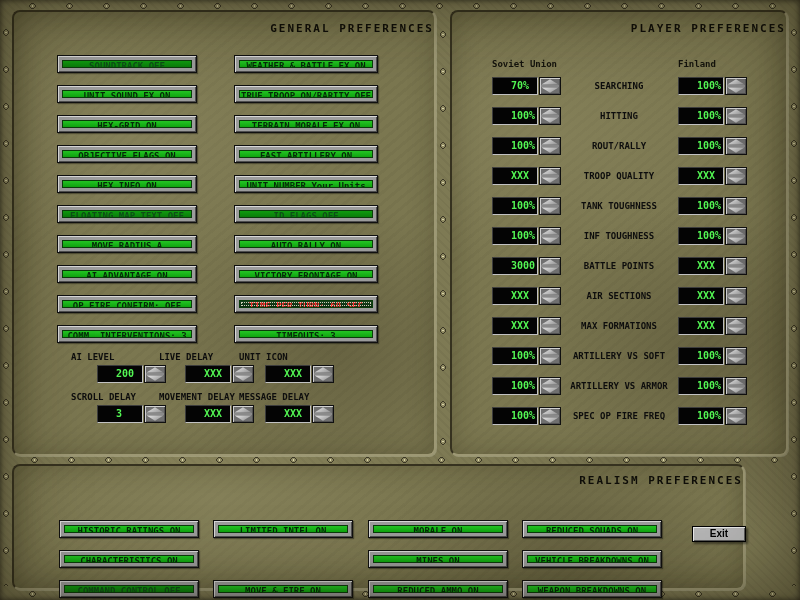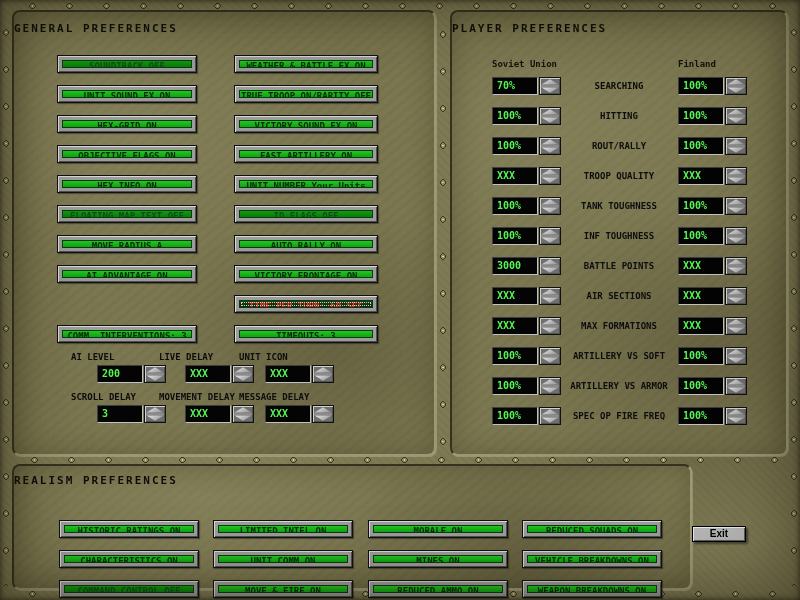--- a/index.html
+++ b/index.html
@@ -19,41 +19,41 @@
   .panel{
     position:absolute;box-sizing:border-box;border-radius:8px;
     border:2px solid;border-color:#36321f #9d9874 #9d9874 #36321f;
     background-color:#7b7750;
     background-image:
       radial-gradient(ellipse 320px 220px at 28% 28%, rgba(150,145,105,.34), transparent 60%),
       radial-gradient(ellipse 300px 240px at 76% 76%, rgba(58,53,33,.30), transparent 60%),
       repeating-linear-gradient(-40deg, rgba(0,0,0,.035) 0 3px, transparent 3px 8px);
     box-shadow: 1px 1px 0 rgba(255,255,230,.22), inset 0 0 26px rgba(40,35,15,.30);
   }
-  .panel-title{position:absolute;top:10px;left:0;right:0;text-align:left;
+  .panel-title{position:absolute;top:10px;left:0;right:0;text-align:right;
     font:bold 11px "DejaVu Sans Mono",monospace;letter-spacing:2px;color:#0e0d08;}
   
   .toggle{position:absolute;height:18px;box-sizing:border-box;cursor:pointer;
     border:1px solid #101010;background:#9c9c9c;padding:4px;
     box-shadow: inset 1px 1px 0 #d8d8d8, inset -1px -1px 0 #4e4e4e, 1px 1px 1px rgba(0,0,0,.35);}
   .toggle .face{display:block;height:100%;box-sizing:border-box;border:1px solid #0b3b0b;
     background:linear-gradient(180deg,#23c523,#0fa40f);color:#052b08;
     font:bold 9px "DejaVu Sans Mono",monospace;text-align:center;line-height:10px;
     white-space:nowrap;overflow:hidden;}
   .toggle.off .face{background:linear-gradient(180deg,#0f9b0f,#0a7c0a);color:#0d4f16;}
   .toggle.alert .face{background:linear-gradient(180deg,#15421c,#0b2b10);color:#ff2d2d;
     outline:1px dotted #cfcfb8;outline-offset:-3px;}
   .gl{left:43px;width:140px;}
   .gr{left:220px;width:144px;}
   .rb{width:140px;margin-top:24px;}
   
   .pair{position:absolute;display:flex;height:18px;}
   .val{width:46px;height:18px;box-sizing:border-box;background:#040404;
     border:1px solid;border-color:#3c3c3c #c2c2c2 #c2c2c2 #3c3c3c;
-    color:#53f553;font:bold 10px "DejaVu Sans Mono",monospace;line-height:16px;padding-left:4px;
+    color:#53f553;font:bold 10px "DejaVu Sans Mono",monospace;line-height:16px;padding-left:18px;
     overflow:hidden;white-space:nowrap;}
   .spin{width:22px;height:18px;box-sizing:border-box;border:1px solid #101010;background:#8a8a8a;
     box-shadow: inset 1px 1px 0 #d0d0d0, inset -1px -1px 0 #525252;
     display:flex;flex-direction:column;margin-left:1px;}
   .spin .cell{flex:1;position:relative;margin:1px;background:#6f6f6f;cursor:pointer;}
   .spin .cell .tri{position:absolute;inset:0;background:linear-gradient(150deg,#eeeeee,#888888);}
   .spin .up .tri{clip-path:polygon(50% 6%, 97% 93%, 3% 93%);}
   .spin .down .tri{clip-path:polygon(3% 7%, 97% 7%, 50% 94%);}
   
   .slabel{position:absolute;font:bold 9px "DejaVu Sans Mono",monospace;color:#0d0d0d;
@@ -105,32 +105,35 @@
       </div>
     <div class="toggle gl off" style="top:193px">
         <span class="face">FLOATING MAP TEXT OFF</span>
       </div>
     <div class="toggle gl" style="top:223px">
         <span class="face">MOVE RADIUS A</span>
       </div>
     <div class="toggle gl" style="top:253px">
         <span class="face">AI ADVANTAGE ON</span>
       </div>
+    <div class="toggle gl" style="top:283px">
+        <span class="face">OP FIRE CONFIRM: OFF</span>
+      </div>
     <div class="toggle gl" style="top:313px">
         <span class="face">COMM. INTERVENTIONS: 3</span>
       </div>
 
     <div class="toggle gr" style="top:43px">
         <span class="face">WEATHER &amp; BATTLE FX ON</span>
       </div>
     <div class="toggle gr" style="top:73px">
         <span class="face">TRUE TROOP ON/RARITY OFF</span>
       </div>
     <div class="toggle gr" style="top:103px">
-        <span class="face">VICTORY SOUND FX ON</span>
+        <span class="face">TERRAIN MORALE FX ON</span>
       </div>
     <div class="toggle gr" style="top:133px">
         <span class="face">FAST ARTILLERY ON</span>
       </div>
     <div class="toggle gr" style="top:163px">
         <span class="face">UNIT NUMBER Your Units</span>
       </div>
     <div class="toggle gr off" style="top:193px">
         <span class="face">ID FLAGS OFF</span>
       </div>
@@ -511,42 +514,39 @@
           <div class="cell up">
             <div class="tri"></div>
           </div>
           <div class="cell down">
             <div class="tri"></div>
           </div>
         </div>
     </div>
   </div>
 
-  <div class="panel" style="left:12px;top:464px;width:680px;height:126px;">
+  <div class="panel" style="left:12px;top:464px;width:733px;height:126px;">
     <div class="panel-title" style="top:8px">REALISM PREFERENCES</div>
 
     <div class="toggle rb" style="left:45px;top:30px">
         <span class="face">HISTORIC RATINGS ON</span>
       </div>
     <div class="toggle rb" style="left:199px;top:30px">
         <span class="face">LIMITED INTEL ON</span>
       </div>
     <div class="toggle rb" style="left:354px;top:30px">
         <span class="face">MORALE ON</span>
       </div>
     <div class="toggle rb" style="left:508px;top:30px">
         <span class="face">REDUCED SQUADS ON</span>
       </div>
 
     <div class="toggle rb" style="left:45px;top:60px">
         <span class="face">CHARACTERISTICS ON</span>
       </div>
-    <div class="toggle rb" style="left:199px;top:60px">
-        <span class="face">UNIT COMM ON</span>
-      </div>
     <div class="toggle rb" style="left:354px;top:60px">
         <span class="face">MINES ON</span>
       </div>
     <div class="toggle rb" style="left:508px;top:60px">
         <span class="face">VEHICLE BREAKDOWNS ON</span>
       </div>
 
     <div class="toggle rb off" style="left:45px;top:90px">
         <span class="face">COMMAND CONTROL OFF</span>
       </div>

